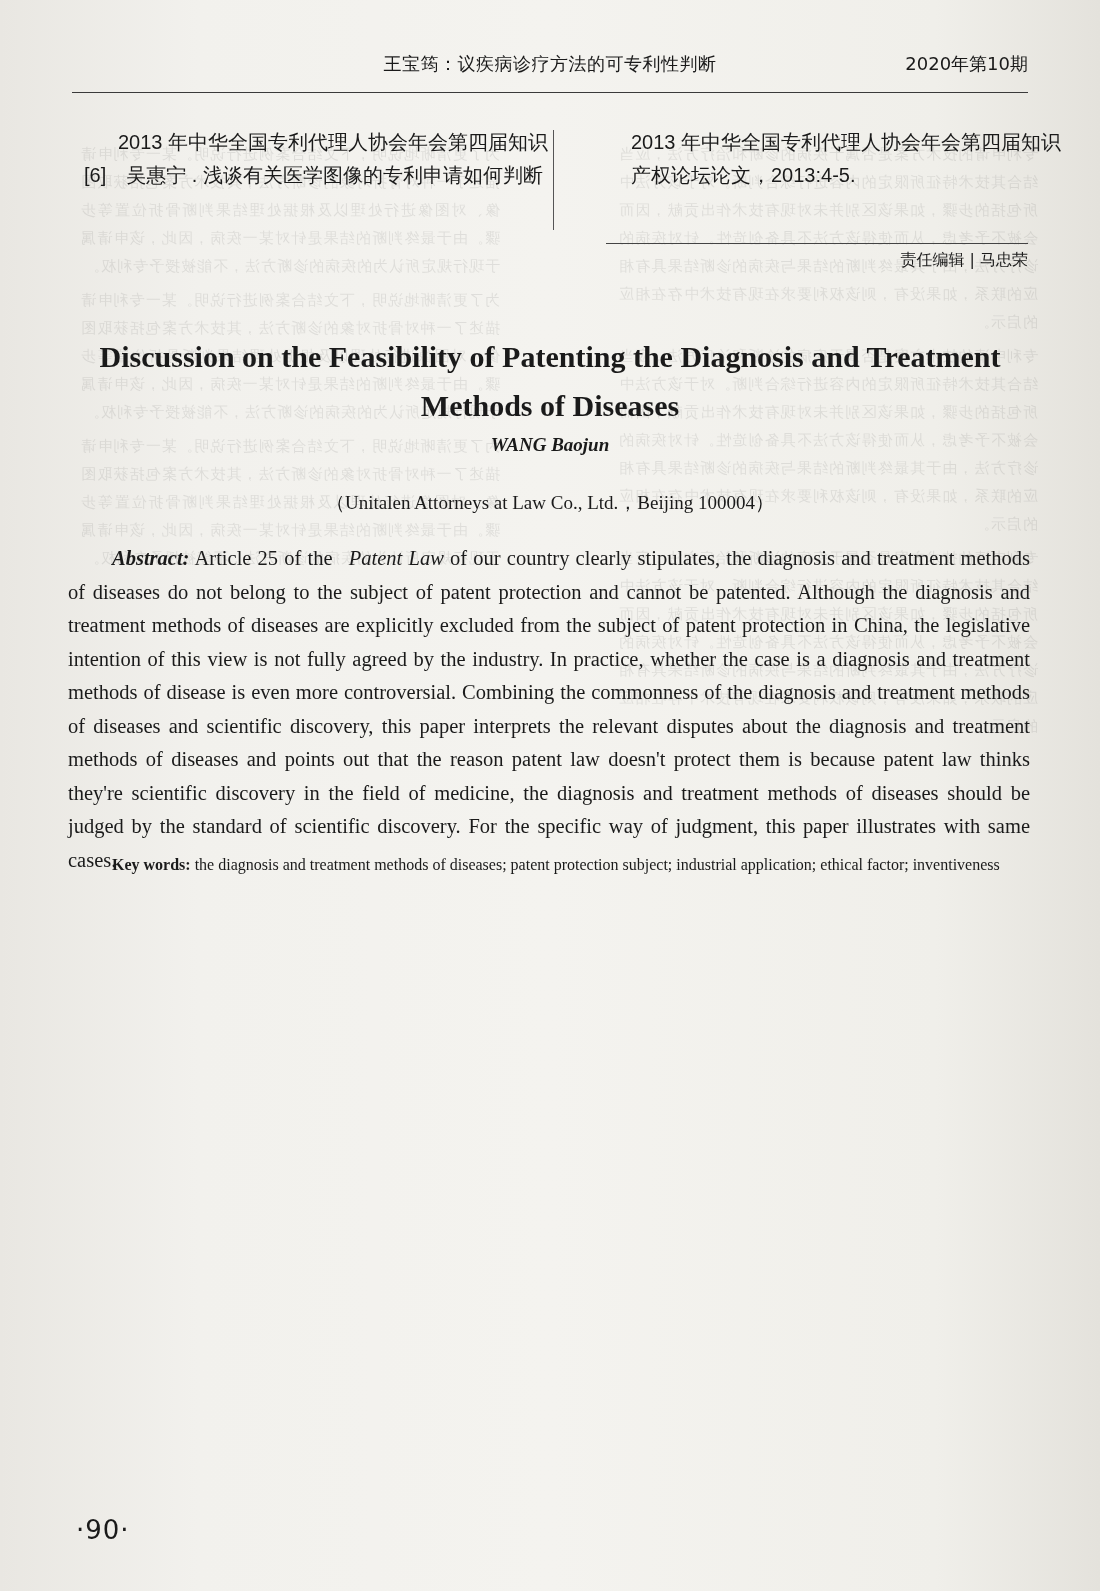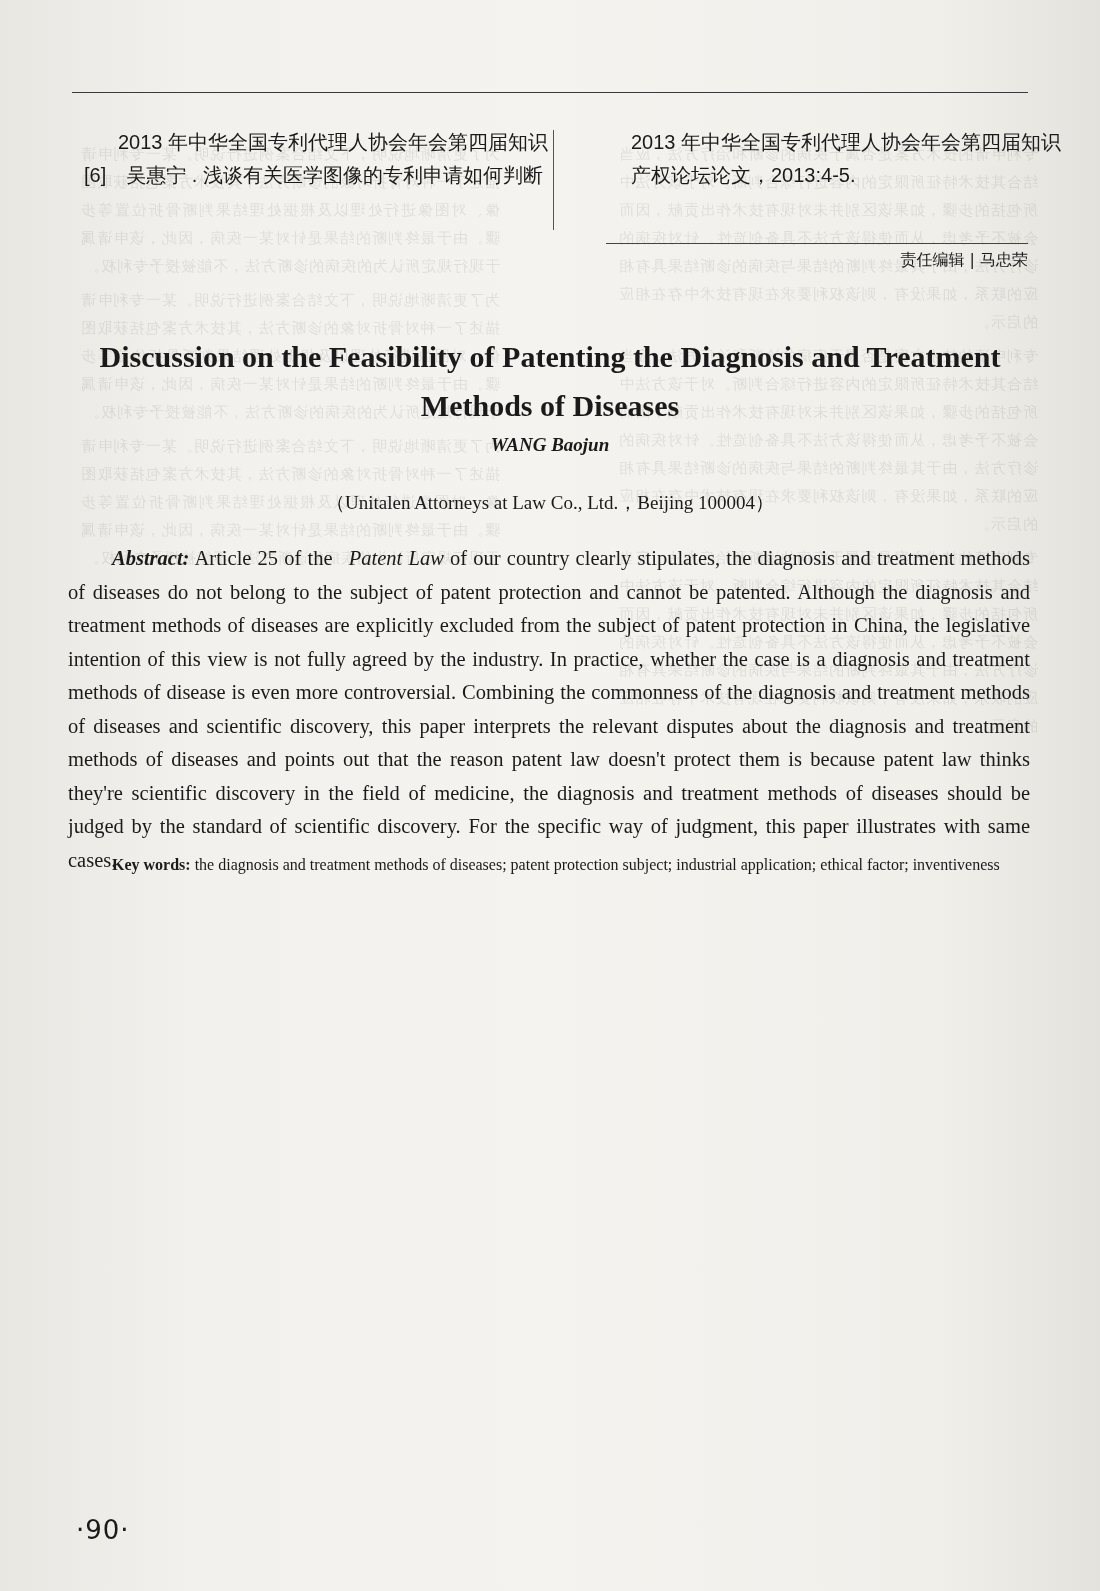--- a/index.html
+++ b/index.html
@@ -216,20 +216,24 @@
     </div>
     <div class="col colR">
       <div class="ghost-p">为了更清晰地说明，下文结合案例进行说明。某一专利申请描述了一种对骨折对象的诊断方法，其技术方案包括获取图像、对图像进行处理以及根据处理结果判断骨折位置等步骤。由于最终判断的结果是针对某一疾病，因此，该申请属于现行规定所认为的疾病的诊断方法，不能被授予专利权。</div>
       <div class="ghost-p">为了更清晰地说明，下文结合案例进行说明。某一专利申请描述了一种对骨折对象的诊断方法，其技术方案包括获取图像、对图像进行处理以及根据处理结果判断骨折位置等步骤。由于最终判断的结果是针对某一疾病，因此，该申请属于现行规定所认为的疾病的诊断方法，不能被授予专利权。</div>
       <div class="ghost-p">为了更清晰地说明，下文结合案例进行说明。某一专利申请描述了一种对骨折对象的诊断方法，其技术方案包括获取图像、对图像进行处理以及根据处理结果判断骨折位置等步骤。由于最终判断的结果是针对某一疾病，因此，该申请属于现行规定所认为的疾病的诊断方法，不能被授予专利权。</div>
     </div>
   </div>
 
   <div class="content">
 
+    <div class="runhead">
+      <span class="runhead-title">王宝筠：议疾病诊疗方法的可专利性判断</span>
+      <span class="runhead-issue">2020年第10期</span>
+    </div>
     <div class="rule"></div>
 
     <div class="refs">
       <div class="refcol left">
         <div class="ref-line indent">2013 年中华全国专利代理人协会年会第四届知识</div>
         <div class="ref-line hang">[6]　吴惠宁 . 浅谈有关医学图像的专利申请如何判断</div>
       </div>
       <div class="refcol right">
         <div class="ref-line indent">2013 年中华全国专利代理人协会年会第四届知识</div>
         <div class="ref-line indent">产权论坛论文，2013:4-5.</div>

